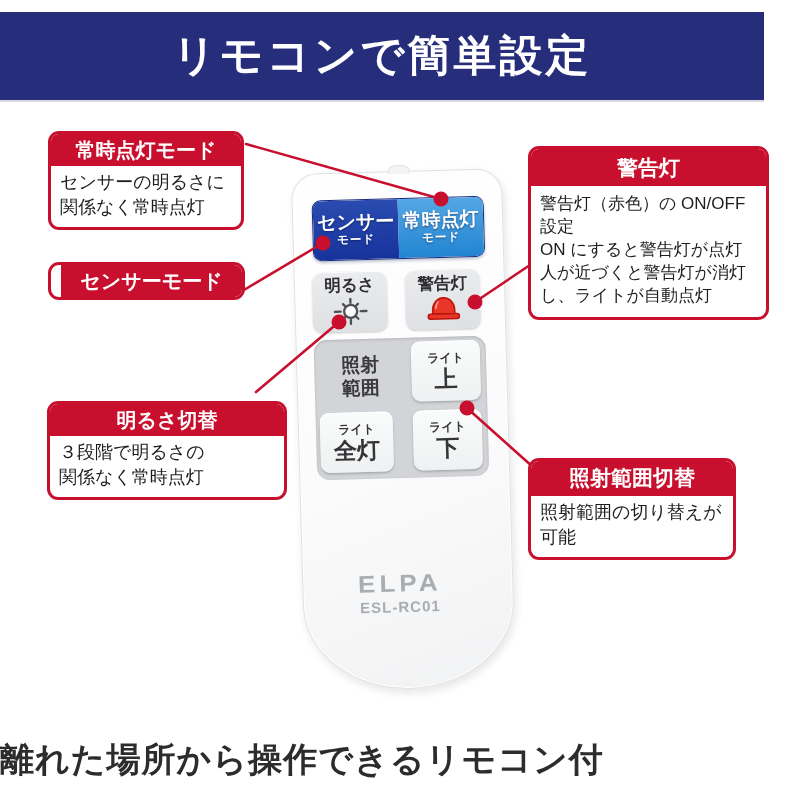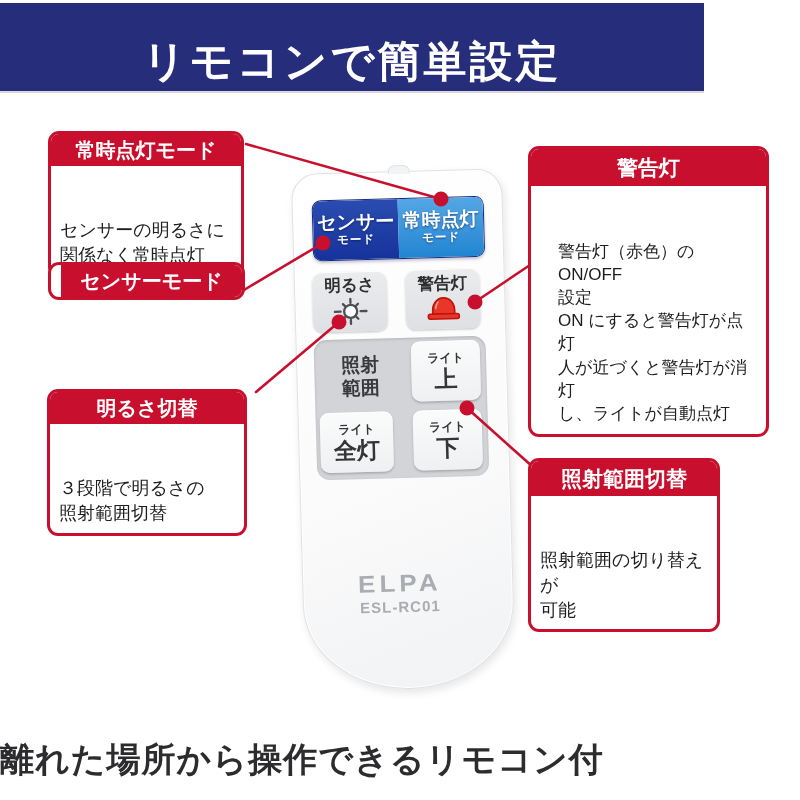--- a/index.html
+++ b/index.html
@@ -3,22 +3,22 @@
 <meta charset="utf-8">
 <style>
   html,body { margin:0; padding:0; }
   body {
     width:800px; height:800px; position:relative; background:#ffffff;
     font-family:"Liberation Sans","DejaVu Sans",sans-serif; overflow:hidden;
   }
 
   
   .banner {
-    position:absolute; left:0; top:3px; width:704px; height:88px;
-    background:#262d7b; display:flex; align-items:flex-end; justify-content:center;
+    position:absolute; left:0; top:12px; width:764px; height:88px;
+    background:#262d7b; display:flex; align-items:center; justify-content:center;
     border-bottom:2px solid #d8d8de;
   }
   .banner-title {
     color:#ffffff; font-size:43px; font-weight:bold; letter-spacing:3px; margin:0;
   }
 
   
   .footer-caption {
     position:absolute; left:0; top:737px; width:800px; text-align:left;
     font-size:34px; font-weight:bold; color:#2c2c2e; letter-spacing:1px;
@@ -104,29 +104,28 @@
     position:absolute; background:#ffffff; border:3px solid #c8102e;
     border-radius:11px; overflow:hidden; z-index:10; box-sizing:border-box;
   }
   .callout-title {
     background:#c8102e; color:#ffffff; font-weight:bold; text-align:center;
     font-size:20px; line-height:32px;
   }
   .callout-body {
     color:#1d1d1f; white-space:pre-line; font-size:18px; line-height:1.38;
     padding:4px 9px 7px 9px;
-    margin-top:48px;
   }
   .co-always  { left:48px;  top:131px; width:196px; }
   .co-sensor  { left:48px;  top:262px; width:197px;padding-left:10px; }
-  .co-bright  { left:47px;  top:389px; width:200px; }
+  .co-bright  { left:47px;  top:401px; width:240px; }
   .co-warning { left:528px; top:146px; width:241px; }
   .co-warning .callout-title { font-size:21px; line-height:37px; }
-  .co-warning .callout-body  { font-size:17px; line-height:1.36; padding:6px 9px 9px 27px; }
-  .co-range   { left:528px; top:458px; width:192px; }
+  .co-warning .callout-body  { font-size:17px; line-height:1.36; padding:6px 9px 9px 9px; }
+  .co-range   { left:528px; top:458px; width:208px;font-family:Liberation Serif, serif; }
   .co-range .callout-title { font-size:21px; line-height:35px; }
 
   
   .overlay { position:absolute; left:0; top:0; z-index:6; pointer-events:none; }
 </style>
 </head>
 <body>
 
 <div class="banner">
   <h1 class="banner-title">リモコンで簡単設定</h1>
@@ -220,21 +219,21 @@
 関係なく常時点灯</div>
 </div>
 
 <div class="callout co-sensor">
   <div class="callout-title">センサーモード</div>
 </div>
 
 <div class="callout co-bright">
   <div class="callout-title">明るさ切替</div>
   <div class="callout-body">３段階で明るさの
-照射範囲切替</div>
+関係なく常時点灯</div>
 </div>
 
 <div class="callout co-warning">
   <div class="callout-title">警告灯</div>
   <div class="callout-body">警告灯（赤色）の ON/OFF
 設定
 ON にすると警告灯が点灯
 人が近づくと警告灯が消灯
 し、ライトが自動点灯</div>
 </div>

